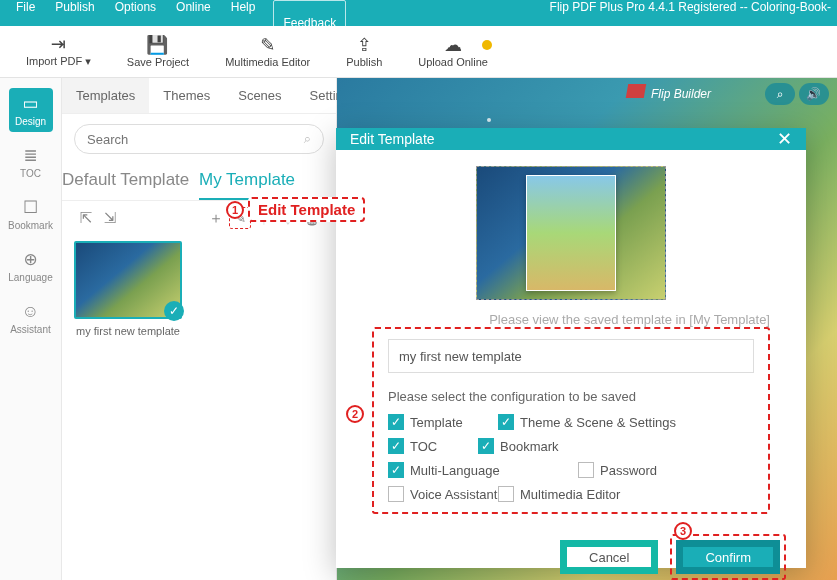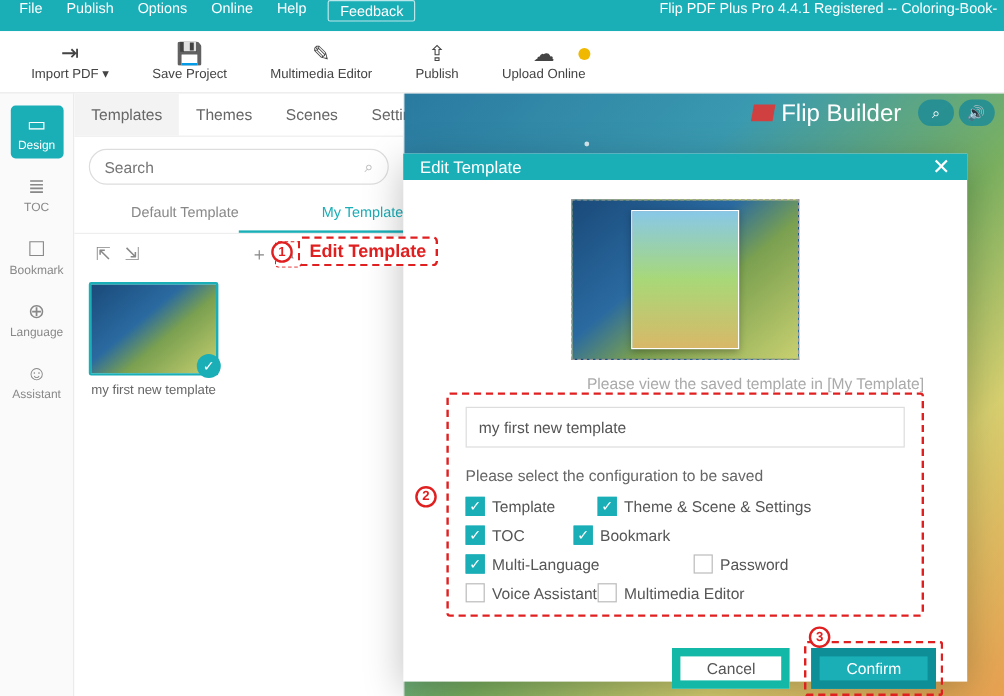--- a/index.html
+++ b/index.html
@@ -1,53 +1,53 @@
 <!DOCTYPE html>
 <html><head>
 <meta charset="utf-8">
 <style>
 *{box-sizing:border-box;margin:0;padding:0;font-family:"Segoe UI",Arial,sans-serif}
 body{width:837px;height:580px;overflow:hidden;background:#fff;font-size:13px;color:#555}
 .menubar{height:26px;background:#1aaeb7;color:#fff;display:flex;align-items:flex-start;padding:0 6px;font-size:12px}
 .menubar .menu-item{padding:0 10px;cursor:pointer}
-.menubar .feedback{border:1px solid rgba(255,255,255,.7);padding:1px 9px;margin-left:8px;border-radius:2px;font-size:12px}
+.menubar .feedback{border:1px solid rgba(255,255,255,.7);padding:15px 9px;margin-left:8px;border-radius:2px;font-size:12px}
 .menubar .title{margin-left:auto;font-size:12px;white-space:nowrap}
 .toolbar{height:52px;background:#fff;border-bottom:1px solid #e3e3e3;display:flex;align-items:center;padding:0 8px}
 .tool{display:flex;flex-direction:column;align-items:center;justify-content:center;padding:0 18px;color:#444;font-size:11px;cursor:pointer;position:relative}
 .tool .ico{font-size:18px;margin-bottom:2px;line-height:1}
 .badge{position:absolute;top:4px;right:14px;width:10px;height:10px;border-radius:50%;background:#f0b800}
 .body{display:flex;height:502px}
 .leftnav{width:62px;background:#fafafa;border-right:1px solid #e8e8e8;display:flex;flex-direction:column;align-items:center;padding-top:6px}
 .leftnav .navbtn{width:44px;height:44px;margin:4px 0;display:flex;flex-direction:column;align-items:center;justify-content:center;font-size:10px;color:#888;cursor:pointer;border-radius:4px}
 .leftnav .navbtn.active{background:#1aaeb7;color:#fff}
 .leftnav .navbtn .ni{font-size:17px;margin-bottom:2px}
 .mid{width:275px;background:#fff;border-right:1px solid #e8e8e8;display:flex;flex-direction:column}
 .tabs{display:flex;height:36px;border-bottom:1px solid #eee}
 .tabs .tab{padding:0 14px;display:flex;align-items:center;font-size:13px;color:#666;cursor:pointer}
 .tabs .tab.active{background:#f3f3f3}
 .search{margin:10px 12px 8px;height:30px;border:1px solid #ddd;border-radius:15px;display:flex;align-items:center;padding:0 12px;color:#bbb}
 .search input{border:none;outline:none;flex:1;font-size:13px;color:#14532d;background:transparent}
 .subtabs{display:flex;border-bottom:1px solid #eee}
-.subtabs .st{flex:1;text-align:right;font-size:12px;color:#888;padding:8px 0;cursor:pointer}
+.subtabs .st{flex:1;text-align:left;font-size:17px;color:#888;padding:8px 0;cursor:pointer}
 .subtabs .st.active{color:#1aaeb7;border-bottom:2px solid #1aaeb7}
 .iconrow{display:flex;align-items:center;padding:6px 12px;color:#888}
 .iconrow .spacer{flex:1}
 .iconrow .ib{width:22px;height:22px;display:flex;align-items:center;justify-content:center;margin:0 1px;cursor:pointer;font-size:15px}
 .iconrow .editbox{border:1px dashed #e02020;border-radius:3px}
 .tplitem{margin:6px 12px;width:108px}
 .thumb{width:108px;height:78px;border:2px solid #1aaeb7;border-radius:2px;position:relative;background:linear-gradient(140deg,#1a4a7a 0%,#2a6aa0 40%,#7aa050 60%,#c8d070 100%)}
 .check{position:absolute;right:-4px;bottom:-4px;width:20px;height:20px;border-radius:50%;background:#1aaeb7;color:#fff;display:flex;align-items:center;justify-content:center;font-size:12px}
 .tplname{text-align:center;font-size:11px;color:#666;margin-top:6px}
 .callout1{position:absolute;left:226px;top:197px;display:flex;align-items:center;z-index:5;pointer-events:none}
 .circ{width:18px;height:18px;border:2px solid #e02020;border-radius:50%;color:#e02020;font-size:11px;font-weight:bold;display:flex;align-items:center;justify-content:center;margin-right:4px;background:#fff}
 .ctext{border:2px dashed #e02020;border-radius:4px;padding:2px 8px;color:#e02020;font-size:15px;font-weight:bold;background:#fff}
 .preview{flex:1;position:relative;background:linear-gradient(135deg,#2a7aa0 0%,#3a9ab0 30%,#7ab060 55%,#d8d070 75%,#e8a050 100%);overflow:hidden}
 .pvdot{position:absolute;width:4px;height:4px;background:rgba(255,255,255,.8);border-radius:50%}
 .pvhead{height:32px;display:flex;align-items:center;justify-content:flex-end;padding:0 8px;color:#fff}
-.brand{position:absolute;left:290px;top:6px;color:#fff;font-size:20px;}
+.brand{position:absolute;left:290px;top:6px;color:#fff;font-size:12px;font-style:italic}
 .brand .book{display:inline-block;width:18px;height:14px;background:#d04040;margin-right:6px;transform:skewX(-10deg)}
 .headctl{width:30px;height:22px;background:rgba(30,140,150,.85);border-radius:12px;margin-left:4px;display:flex;align-items:center;justify-content:center;font-size:12px}
 .modal{position:absolute;left:336px;top:128px;width:470px;height:440px;background:#fff;box-shadow:0 8px 30px rgba(0,0,0,.25);z-index:3;display:flex;flex-direction:column}
 .mhead{height:36px;background:#1aaeb7;color:#fff;display:flex;align-items:center;padding:0 14px;font-size:14px}
 .mhead .x{margin-left:auto;font-size:18px;cursor:pointer}
 .mbody{flex:1;padding:16px 36px 10px;position:relative}
 .bigthumb{width:190px;height:134px;margin:0 auto 12px;border:1px dashed #999;background:linear-gradient(140deg,#1a4a7a 0%,#2a6aa0 40%,#7aa050 60%,#c8d070 100%);position:relative;display:flex;align-items:center;justify-content:center}
 .cover{width:90px;height:116px;background:linear-gradient(180deg,#88c8e8 0%,#a8d878 50%,#d8b868 100%);border:1px solid #fff;box-shadow:0 2px 6px rgba(0,0,0,.3)}
 .helptxt{color:#aaa;font-size:13px;text-align:right;margin-bottom:8px}
 .dashzone{border:2px dashed #e02020;border-radius:3px;padding:10px 14px 10px;margin-top:-8px;position:relative}

